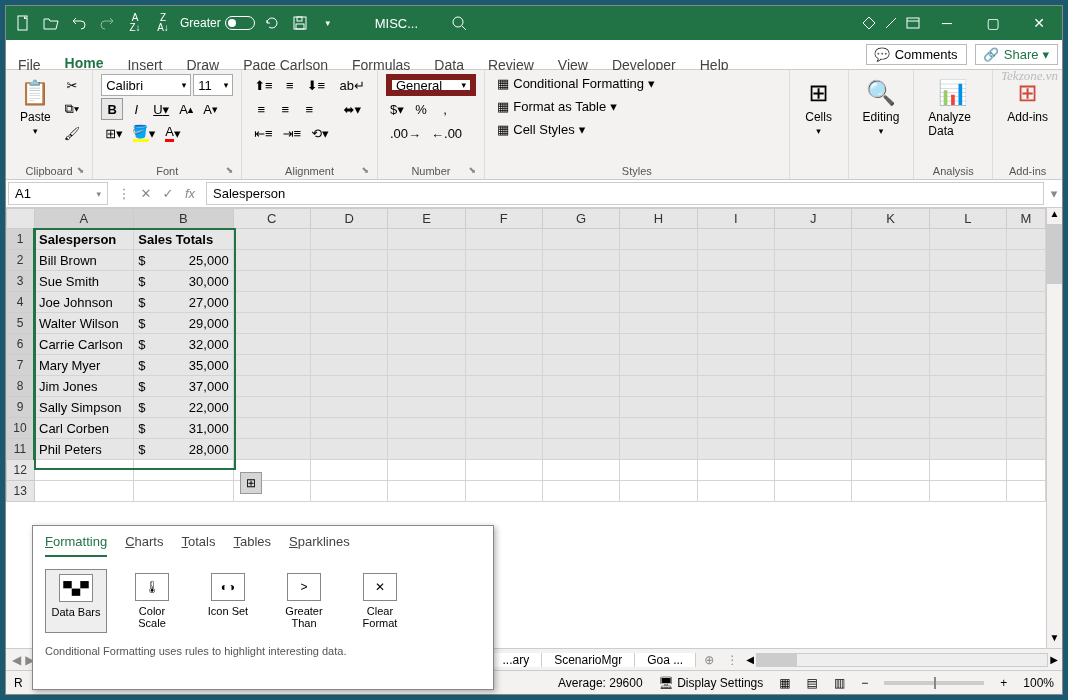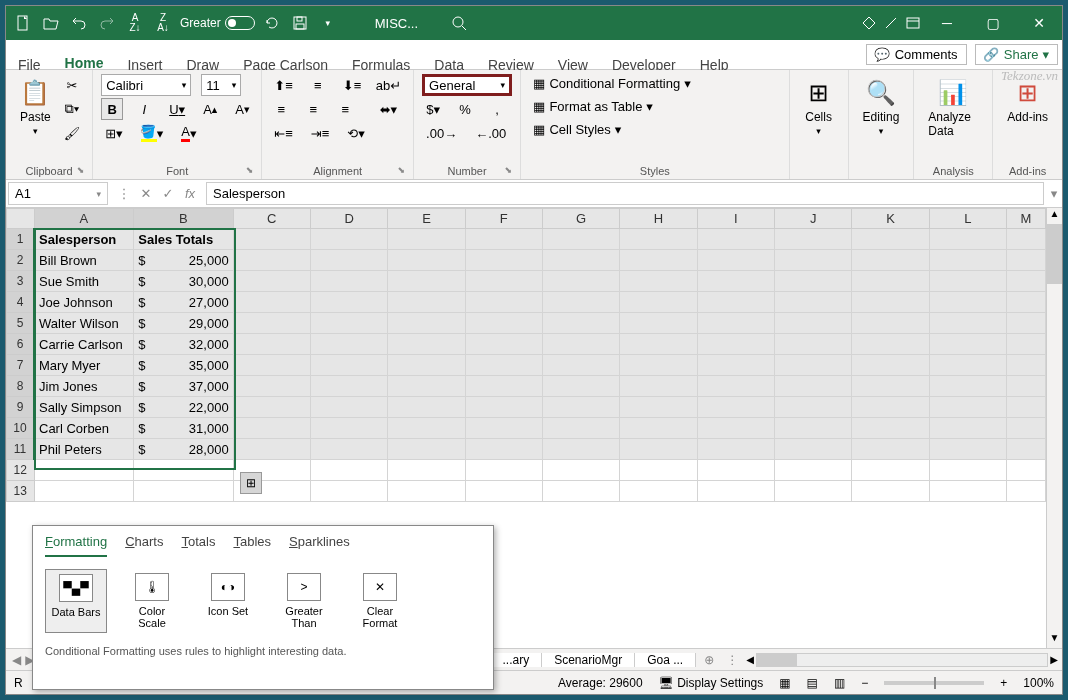--- a/index.html
+++ b/index.html
@@ -26,27 +26,27 @@
 .tab-btn { border: 1px solid #bbb; padding: 2px 8px; margin: 0 4px; font-size: 13px; display: flex; align-items: center; gap: 4px; cursor: pointer; }
 .tab-btn.green { color: #217346; }
 
 
 .ribbon { background: #f3f2f1; height: 110px; display: flex; border-bottom: 1px solid #ccc; }
 .group { border-right: 1px solid #ddd; padding: 4px 8px 2px 8px; display: flex; flex-direction: column; justify-content: space-between; }
 .group-content { display: flex; align-items: flex-start; gap: 3px; }
 .group-label { text-align: center; font-size: 11px; color: #555; padding-top: 2px; position: relative; }
 .group-label .launcher { position: absolute; right: 0; top: 2px; font-size: 9px; color: #888; cursor: pointer; }
 .col { display: flex; flex-direction: column; gap: 2px; }
-.row { display: flex; gap: 10px; align-items: center; }
+.row { display: flex; gap: 2px; align-items: center; }
 .rbtn { min-width: 22px; height: 22px; display: flex; align-items: center; justify-content: center; border: 1px solid transparent; cursor: pointer; font-size: 13px; padding: 0 3px; }
 .big-btn { display: flex; flex-direction: column; align-items: center; gap: 2px; font-size: 12px; cursor: pointer; padding: 4px 6px; }
 .big-btn .ico { width: 30px; height: 30px; display: flex; align-items: center; justify-content: center; font-size: 24px; }
 .font-sel { width: 90px; height: 22px; border: 1px solid #aaa; background: #fff; font-size: 13px; padding: 0 4px; display: flex; align-items: center; justify-content: space-between; }
 .size-sel { width: 40px; height: 22px; border: 1px solid #aaa; background: #fff; font-size: 13px; padding: 0 4px; display: flex; align-items: center; justify-content: space-between; }
-.num-sel { width: 90px; height: 22px; border: 3px solid #7f1d1d; background: #fff; font-size: 13px; padding: 0 4px; display: flex; align-items: center; justify-content: space-between; }
+.num-sel { width: 90px; height: 22px; border: 6px solid #7f1d1d; background: #fff; font-size: 13px; padding: 0 4px; display: flex; align-items: center; justify-content: space-between; }
 .wide-btn { font-size: 13px; padding: 2px 4px; display: flex; align-items: center; gap: 4px; cursor: pointer; }
 
 
 .fbar { height: 28px; display: flex; align-items: stretch; border-bottom: 1px solid #ccc; font-size: 13px; }
 .namebox { width: 100px; border: 1px solid #ccc; margin: 2px; padding: 0 6px; display: flex; align-items: center; justify-content: space-between; background: #fff; }
 .fbar-btns { display: flex; align-items: center; gap: 2px; padding: 0 4px; color: #888; }
 .fbar-btns span { width: 20px; text-align: center; cursor: pointer; }
 .formula-input { flex: 1; border: 1px solid #ccc; margin: 2px; padding: 0 6px; display: flex; align-items: center; background: #fff; }
 
 

